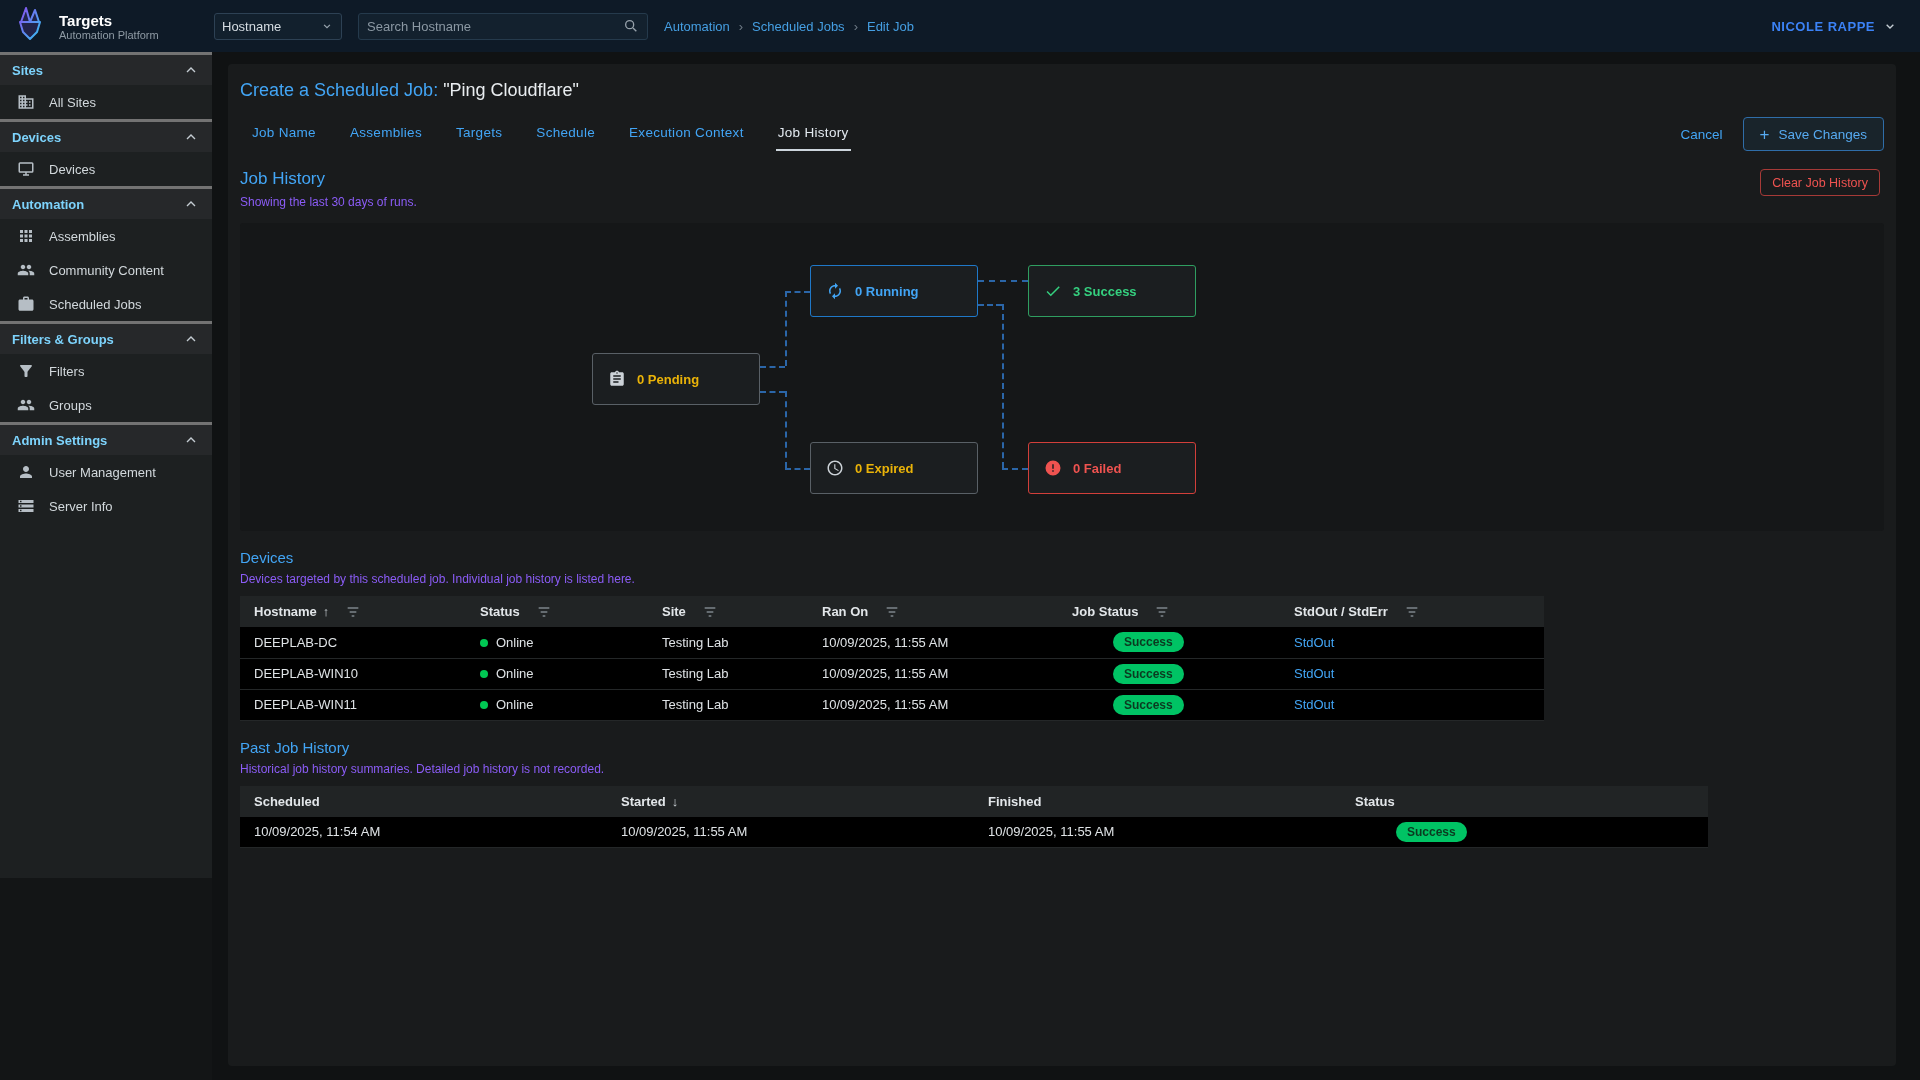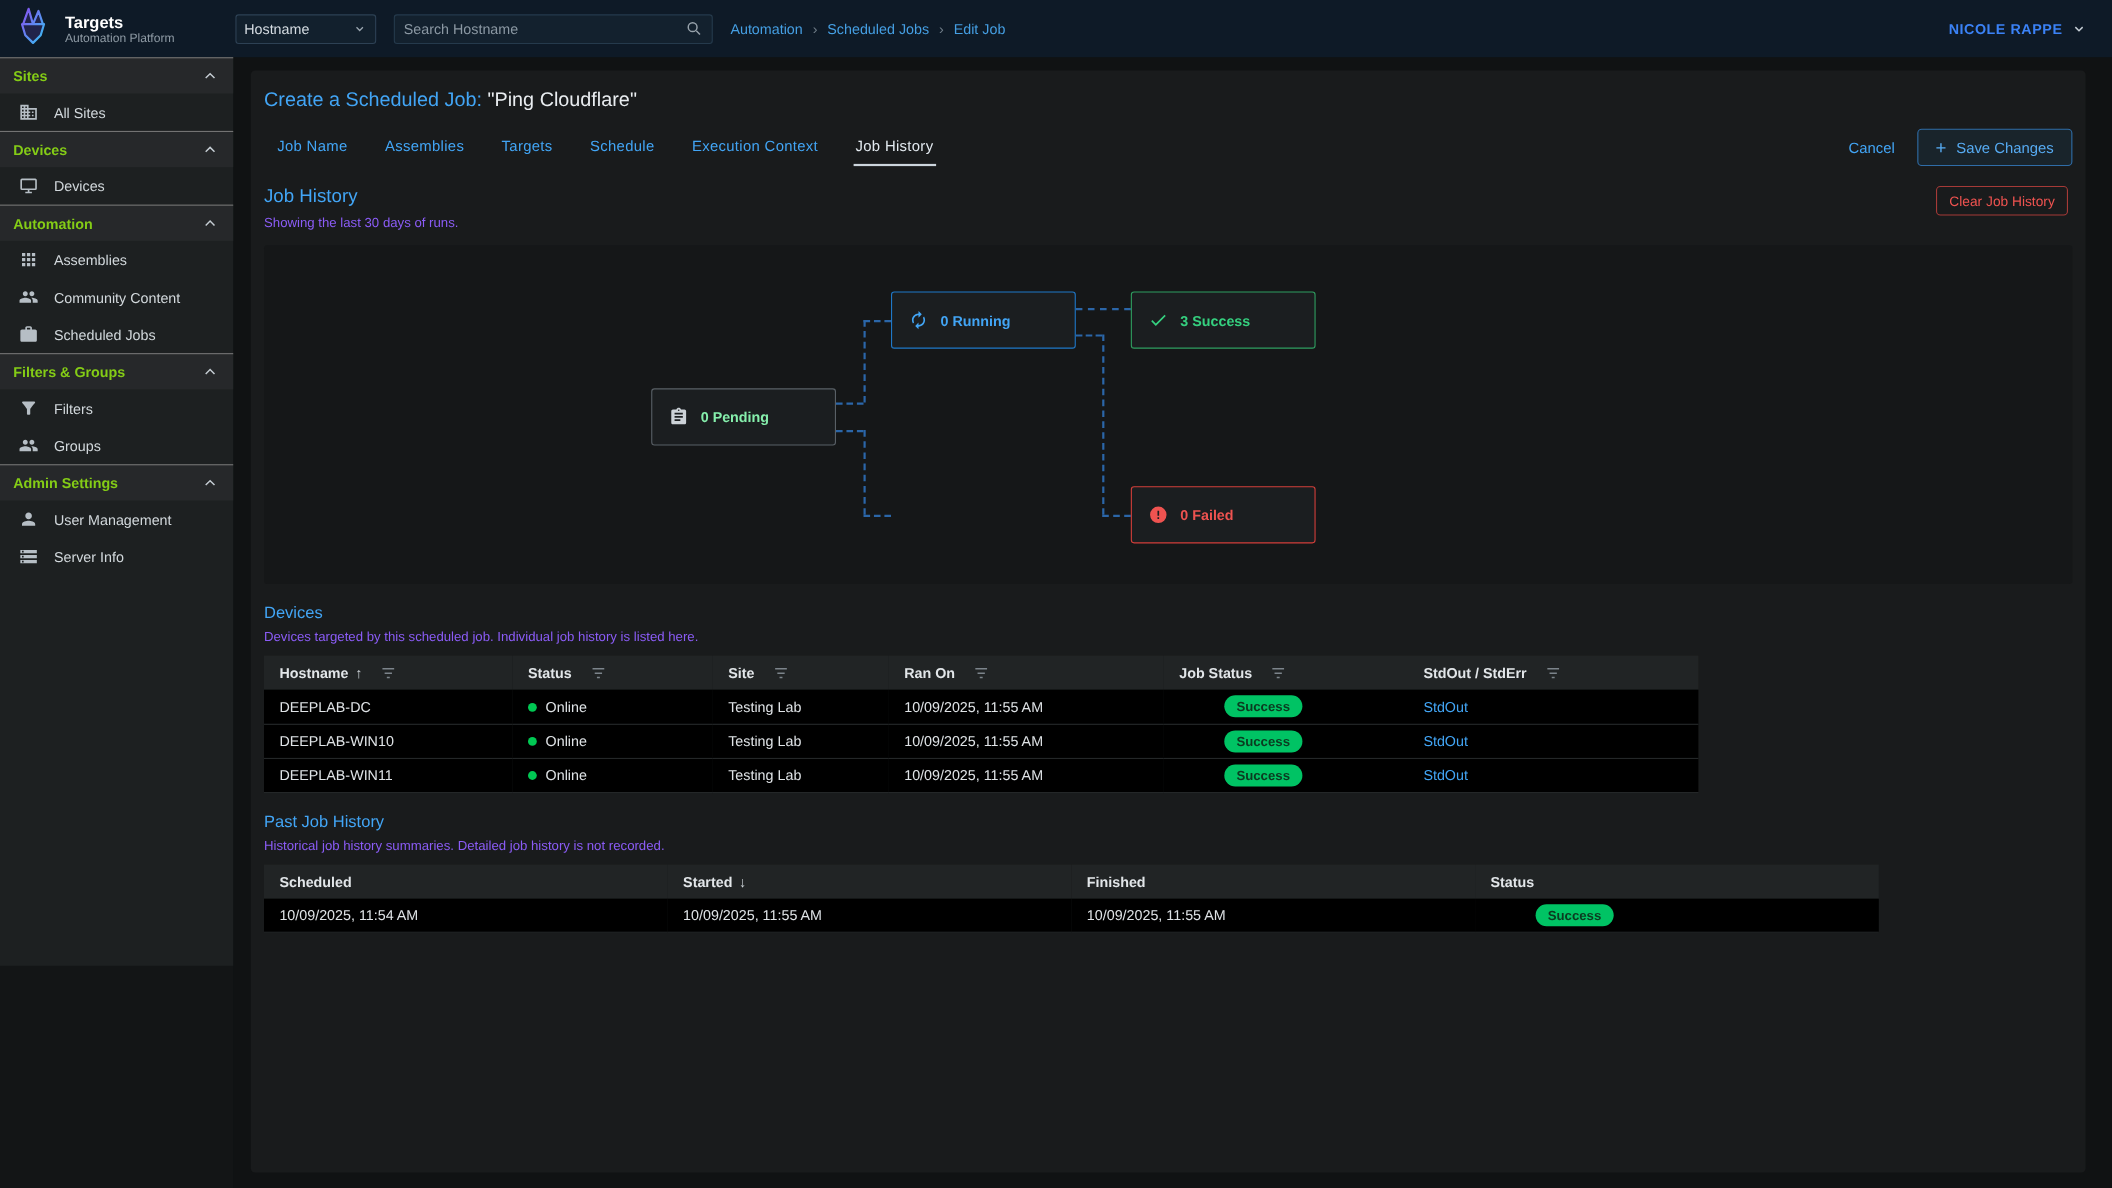--- a/index.html
+++ b/index.html
@@ -42,22 +42,22 @@
   .crumb-sep { color:#6e7b86; }
   .userbox { margin-left:auto; display:flex; align-items:center; gap:7px;
     color:#3b82f6; font-weight:bold; letter-spacing:0.5px; cursor:pointer; }
 
   
   .layout { display:flex; height:1028px; }
   .sidebar { width:212px; background:#131516; flex:none; }
   .menu { background:#1d2021; height:826px; }
   .menu-section {
     height:33px; display:flex; align-items:center; justify-content:space-between;
-    padding:0 13px 0 12px; background:#26282a; color:#84cc16; font-weight:bold;
-    border-top:1px solid #737373; cursor:pointer;gap:37px;
+    padding:0 13px 0 12px; background:#26282a; color:#7dd3fc; font-weight:bold;
+    border-top:3px solid #737373; cursor:pointer;gap:37px;
   }
   .menu-item {
     height:34px; display:flex; align-items:center; gap:14px;
     padding:0 12px 0 17px; color:#d2d8dc; cursor:pointer;
   }
   .menu-item svg { flex:none; }
 
   .main { flex:1; padding:12px 24px 0 16px; }
   .card { width:1668px; height:1002px; background:#191b1c; border-radius:4px; padding:16px 12px; }
 
@@ -91,21 +91,21 @@
     height:27px; padding:0 11px; background:transparent; font-size:12.5px;
     display:flex; align-items:center; cursor:pointer; margin-right:4px;
   }
 
   
   .flow-panel { position:relative; height:308px; background:#151718; margin-top:14px; border-radius:3px; }
   .node {
     position:absolute; width:168px; height:52px; background:#1b1e20;
     border:1px solid #596066; border-radius:3px;
     display:flex; align-items:center; gap:11px; padding:0 15px;
-    font-weight:bold; color:#86efac;
+    font-weight:bold; color:#eab308;
   }
   .node.blue  { border-color:#1f78c8; color:#42a5f5; }
   .node.green { border-color:#2f9e60; color:#35d07f; }
   .node.red   { border-color:#d23f3a; color:#ef5350; }
   .hline { position:absolute; border-top:2px dashed #2b66a8; height:0; }
   .vline { position:absolute; border-left:2px dashed #2b66a8; width:0; }
 
   
   table { border-collapse:collapse; table-layout:fixed; margin-top:10px; }
   thead tr { background:#212425; height:31px; }
@@ -369,20 +369,28 @@
             </span>
           <span>0 Running</span>
         </div>
         <div class="node green" style="left:788px; top:42px;">
           <span>
               <svg width="18" height="18" viewBox="0 0 24 24" fill="#35d07f">
                 <path d="M9 16.2L4.8 12l-1.4 1.4L9 19 21 7l-1.4-1.4z"></path>
               </svg>
             </span>
           <span>3 Success</span>
+        </div>
+        <div class="node" style="left:570px; top:219px;">
+          <span>
+              <svg width="18" height="18" viewBox="0 0 24 24" fill="#ccd2d7">
+                <path d="M11.99 2C6.47 2 2 6.48 2 12s4.47 10 9.99 10C17.52 22 22 17.52 22 12S17.52 2 11.99 2zM12 20c-4.42 0-8-3.58-8-8s3.58-8 8-8 8 3.58 8 8-3.58 8-8 8zm.5-13H11v6l5.25 3.15.75-1.23-4.5-2.67z"></path>
+              </svg>
+            </span>
+          <span>0 Expired</span>
         </div>
         <div class="node red" style="left:788px; top:219px;">
           <span>
               <svg width="18" height="18" viewBox="0 0 24 24" fill="#ef5350">
                 <path d="M12 2a10 10 0 1 0 0 20 10 10 0 0 0 0-20zm1 15h-2v-2h2v2zm0-4h-2V7h2v6z"></path>
               </svg>
             </span>
           <span>0 Failed</span>
         </div>
       </div>

